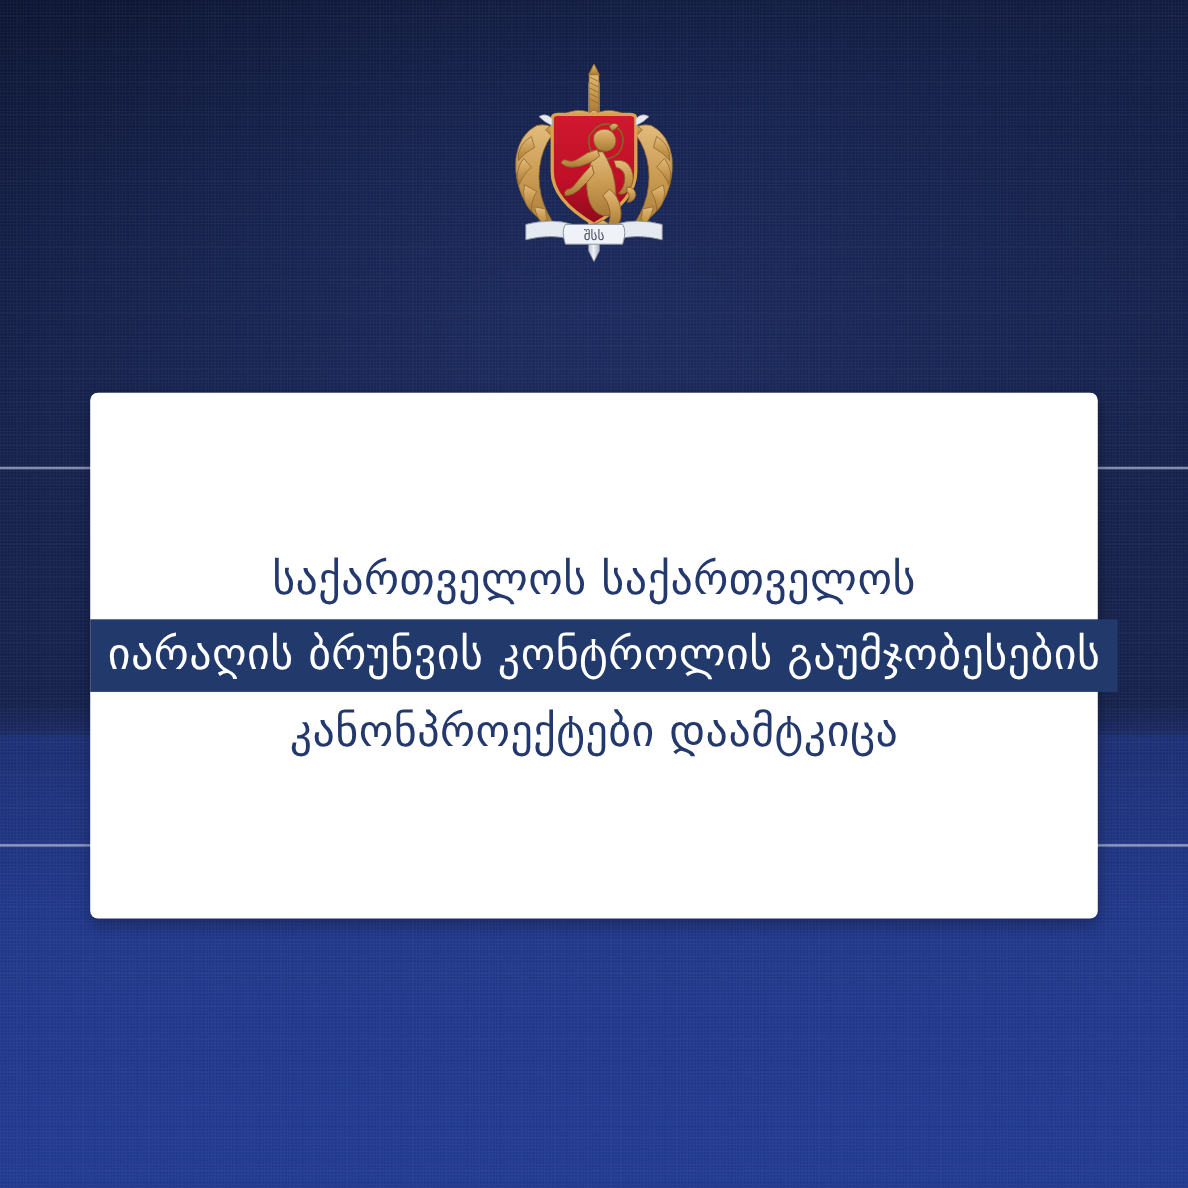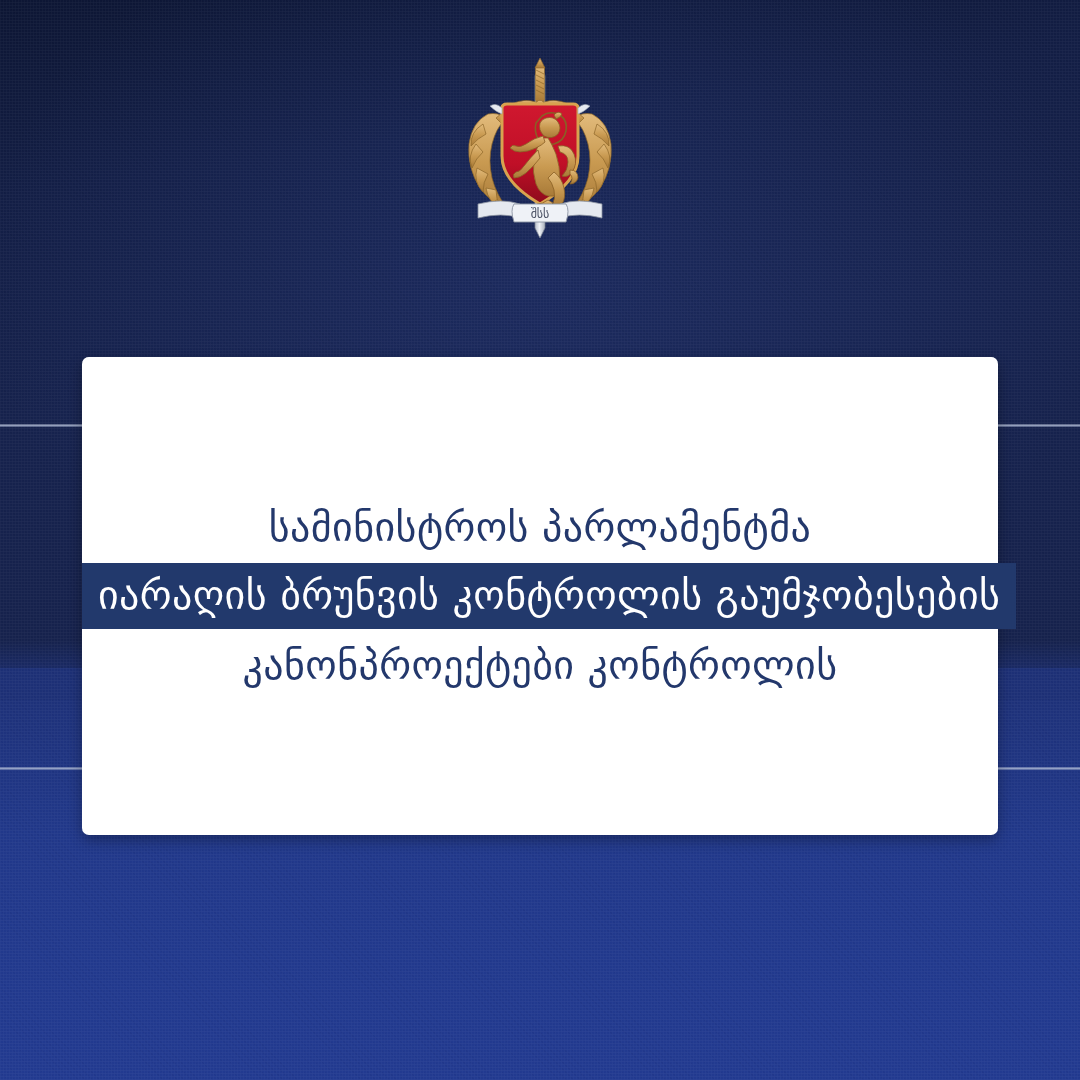--- a/index.html
+++ b/index.html
@@ -227,25 +227,25 @@
         <path d="M110 152 Q128 146 152 152 L152 166 Q128 160 110 166 Z" fill="#e5e9f0" stroke="#8b93a1" stroke-width="0.8"></path>
         <path d="M64 152 L116 152 Q120 158 116 170 L64 170 Q60 158 64 152 Z" fill="#eff2f7" stroke="#8b93a1" stroke-width="0.9"></path>
         <text x="90" y="166" text-anchor="middle" font-family="DejaVu Sans, Liberation Sans, sans-serif" font-size="12" fill="#4a5164">შსს</text>
       </g>
     </svg>
   </div>
 
   <div class="card">
     <div class="headline">
 
-      <span class="hl-line">სამინისტროს პარლამენტმა</span>
+      <span class="hl-line">საქართველოს საქართველოს</span>
 
 
       <span class="emph-row">
         <span class="hl-line emph">იარაღის ბრუნვის კონტროლის გაუმჯობესების</span>
       </span>
 
 
-      <span class="hl-line">კანონპროექტები კონტროლის</span>
+      <span class="hl-line">კანონპროექტები დაამტკიცა</span>
     </div>
   </div>
 
 </div>
 
 </body></html>

